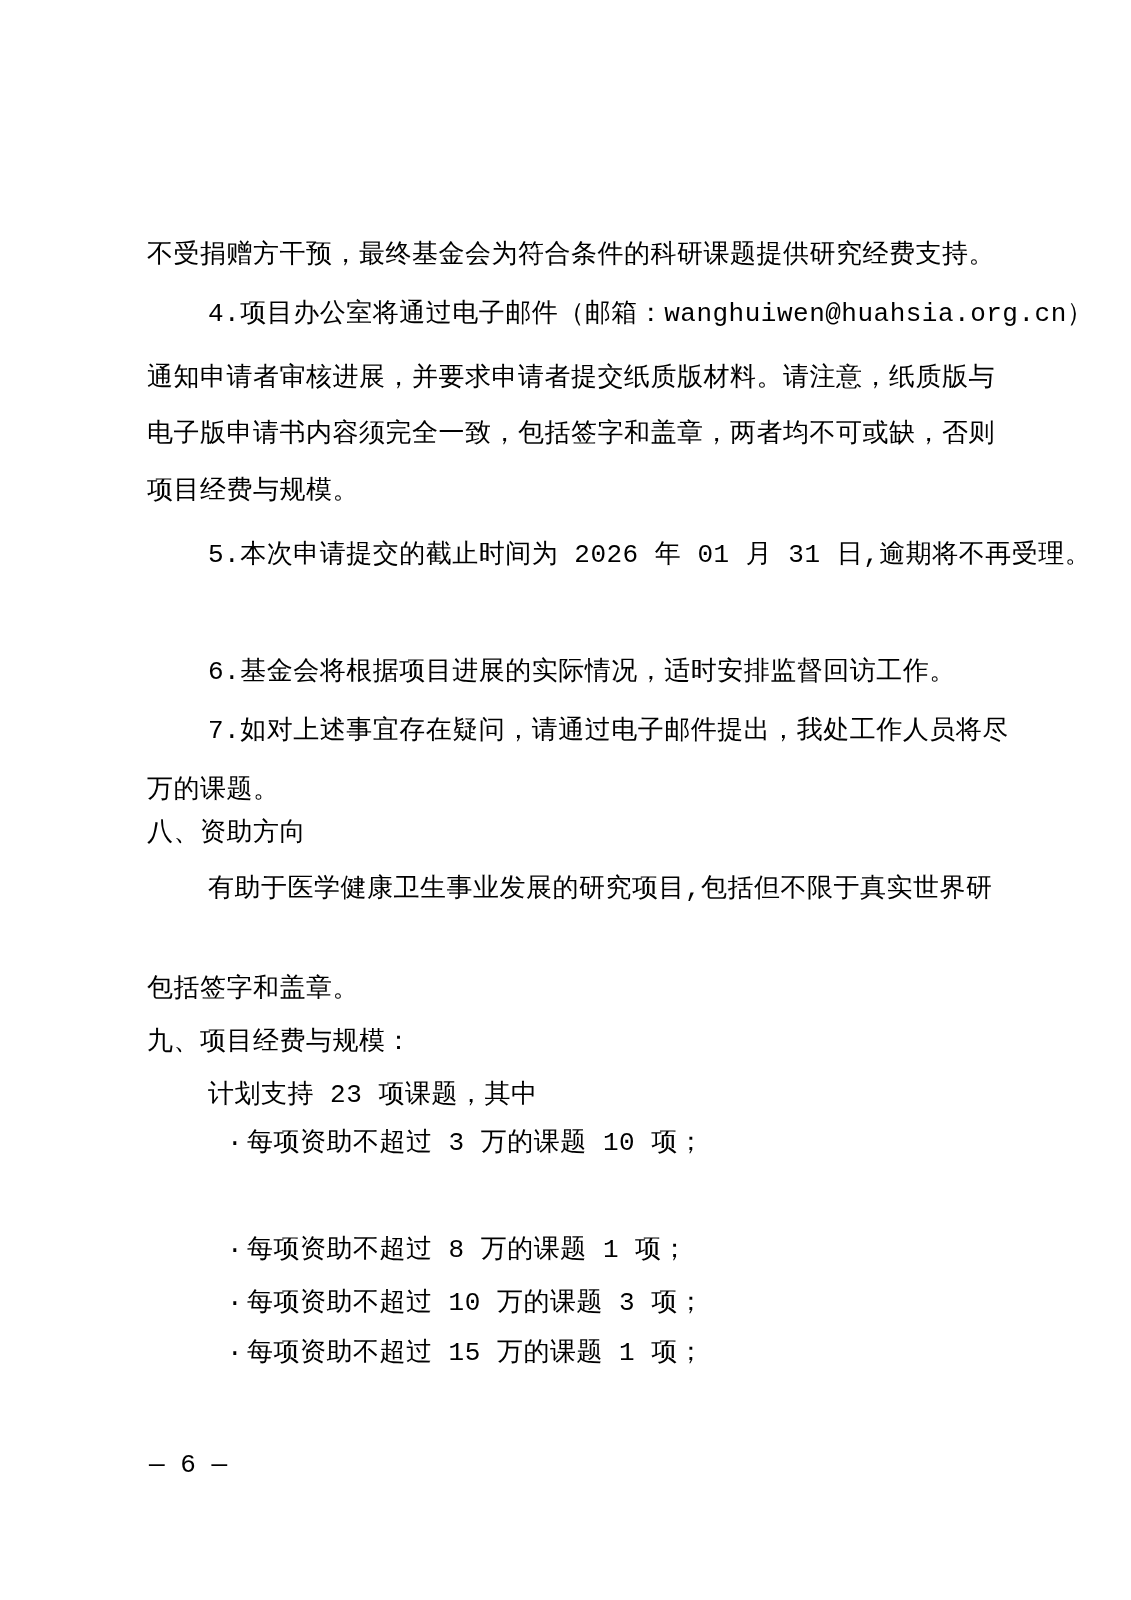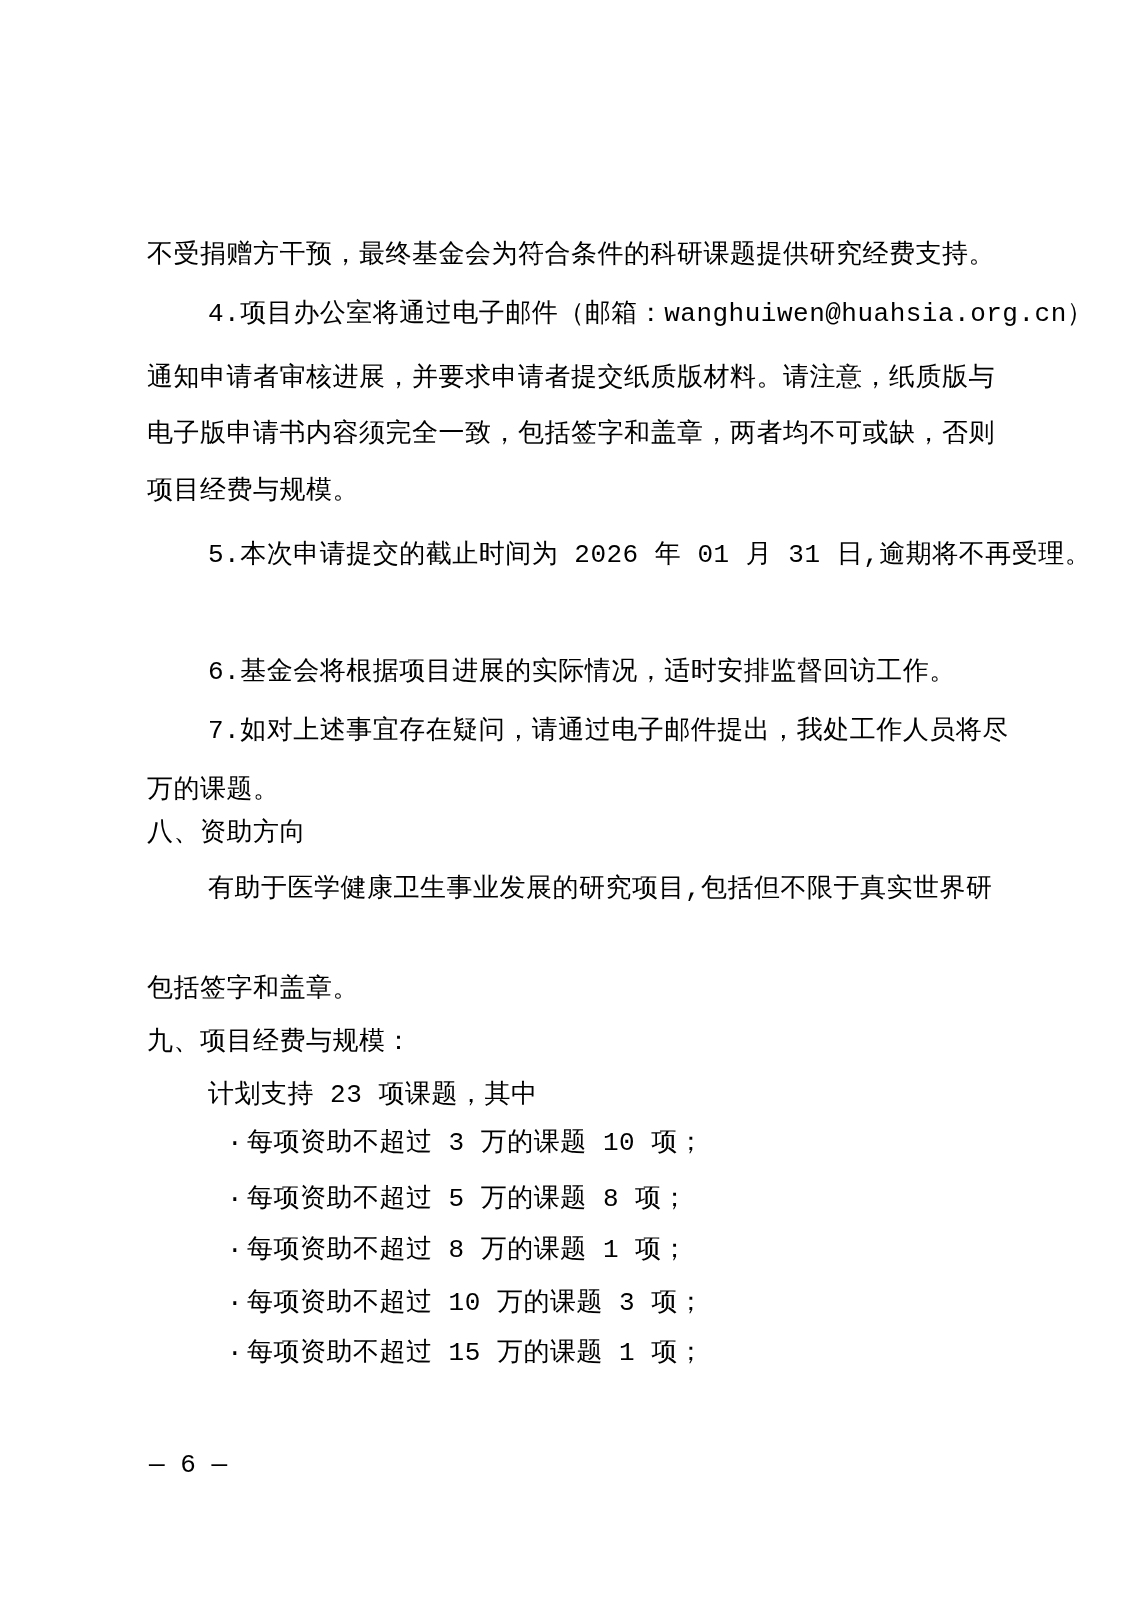--- a/index.html
+++ b/index.html
@@ -58,21 +58,20 @@
   <p class="line indent" style="top:630px">6.基金会将根据项目进展的实际情况，适时安排监督回访工作。</p>
   <p class="line indent" style="top:689px">7.如对上述事宜存在疑问，请通过电子邮件提出，我处工作人员将尽</p>
   <p class="line" style="top:748px">万的课题。</p>
   <p class="line" style="top:791px">八、资助方向</p>
   <p class="line indent" style="top:847px">有助于医学健康卫生事业发展的研究项目,包括但不限于真实世界研</p>
   <p class="line" style="top:947px">包括签字和盖章。</p>
   <p class="line" style="top:1000px">九、项目经费与规模：</p>
   <p class="line indent" style="top:1053px">计划支持 23 项课题，其中</p>
 
   <p class="line bullet" style="top:1101px"><span class="dot">·</span><span>每项资助不超过 3 万的课题 10 项；</span></p>
-  <p class="line bullet" style="top:1157px"><span class="dot">·</span><span>每项资助不超过 5 万的课题 8 项；</span></p>
   <p class="line bullet" style="top:1208px"><span class="dot">·</span><span>每项资助不超过 8 万的课题 1 项；</span></p>
   <p class="line bullet" style="top:1261px"><span class="dot">·</span><span>每项资助不超过 10 万的课题 3 项；</span></p>
   <p class="line bullet" style="top:1311px"><span class="dot">·</span><span>每项资助不超过 15 万的课题 1 项；</span></p>
 
 
   <p class="footer-line" style="top:1423px">— 6 —</p>
 
 </div>
 
 </body></html>

